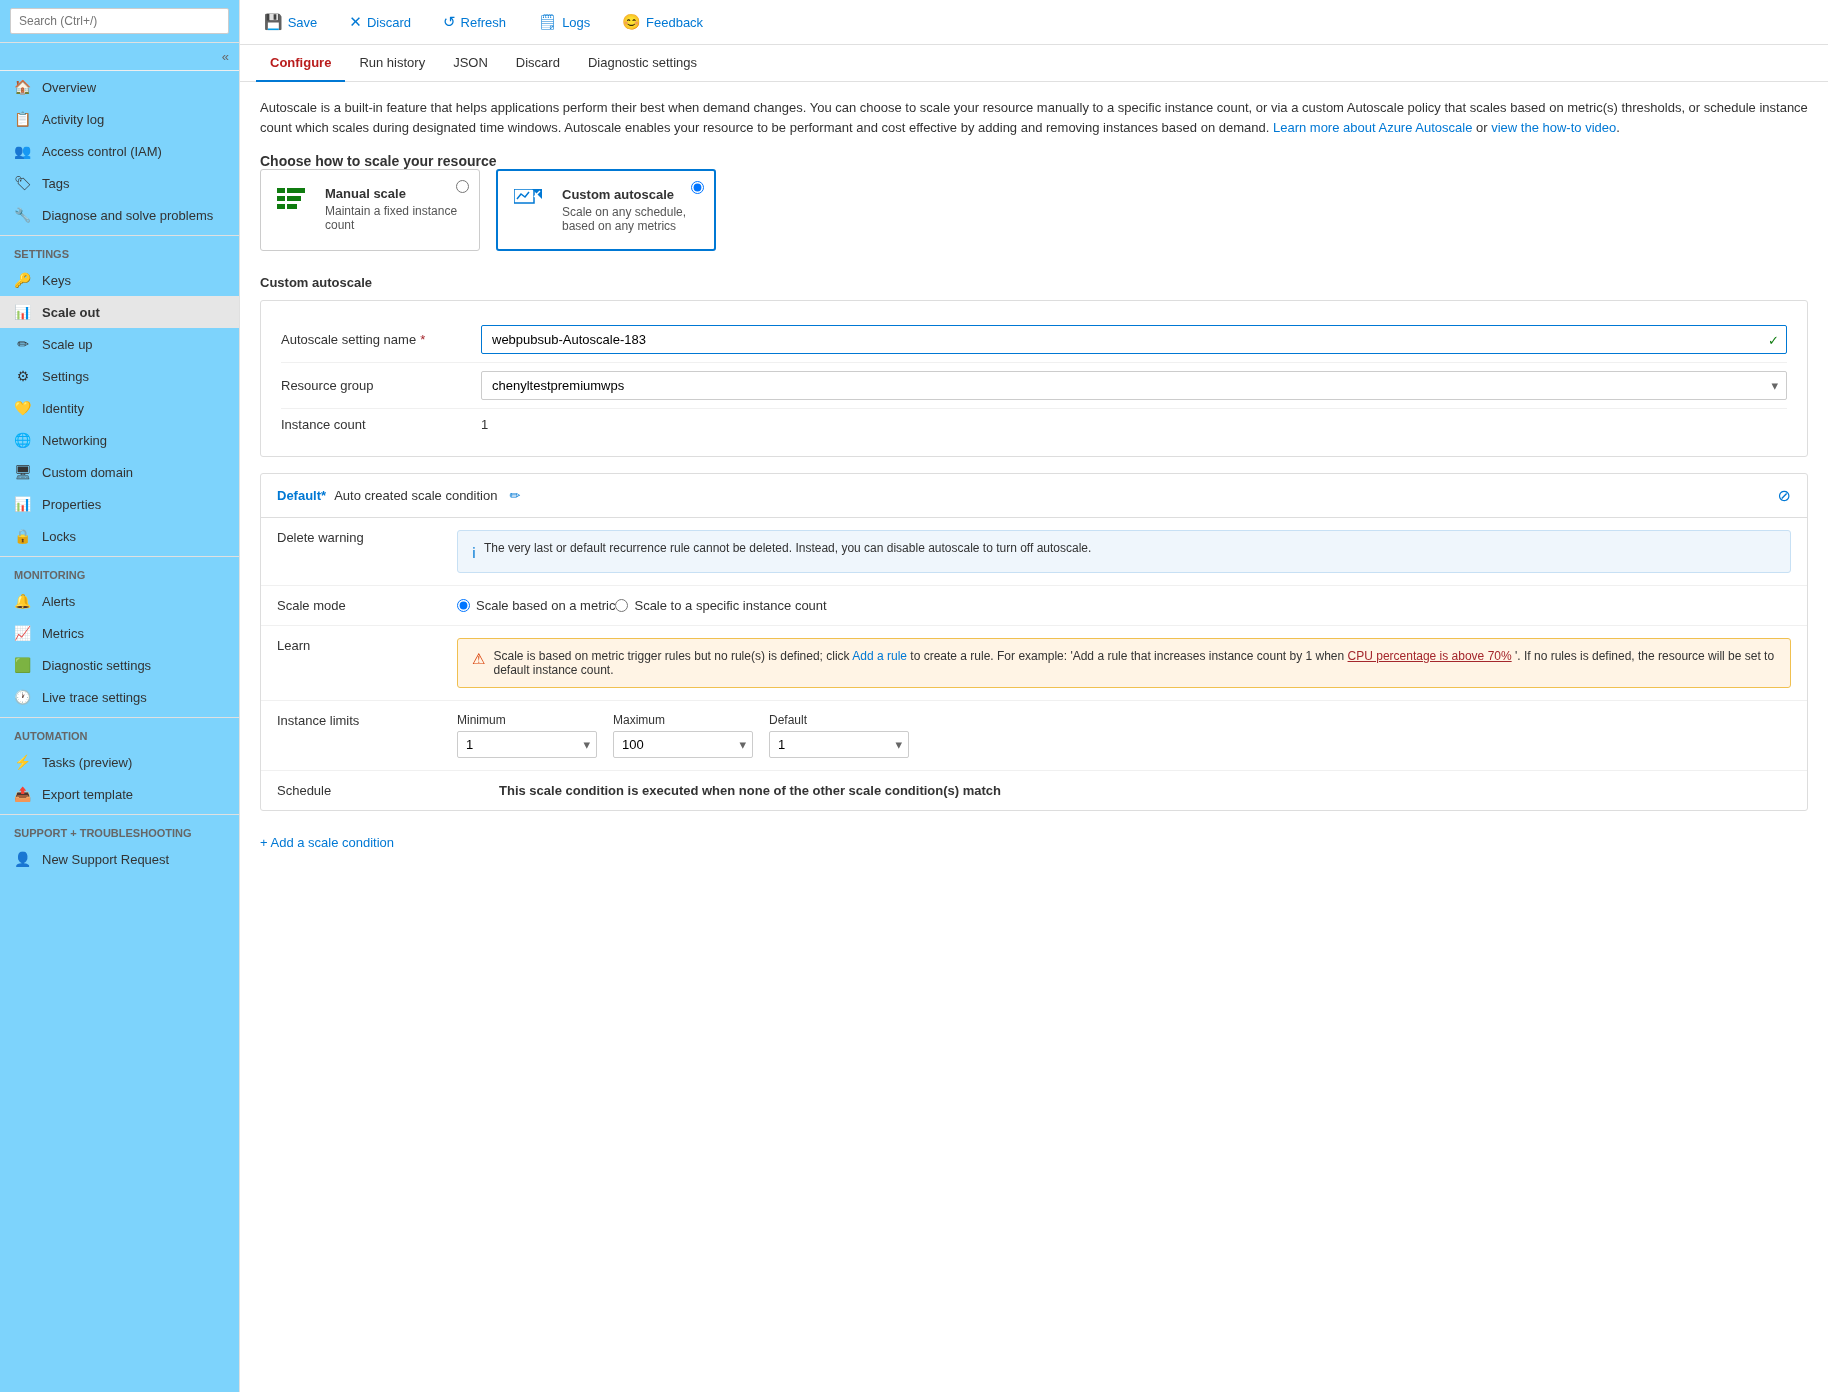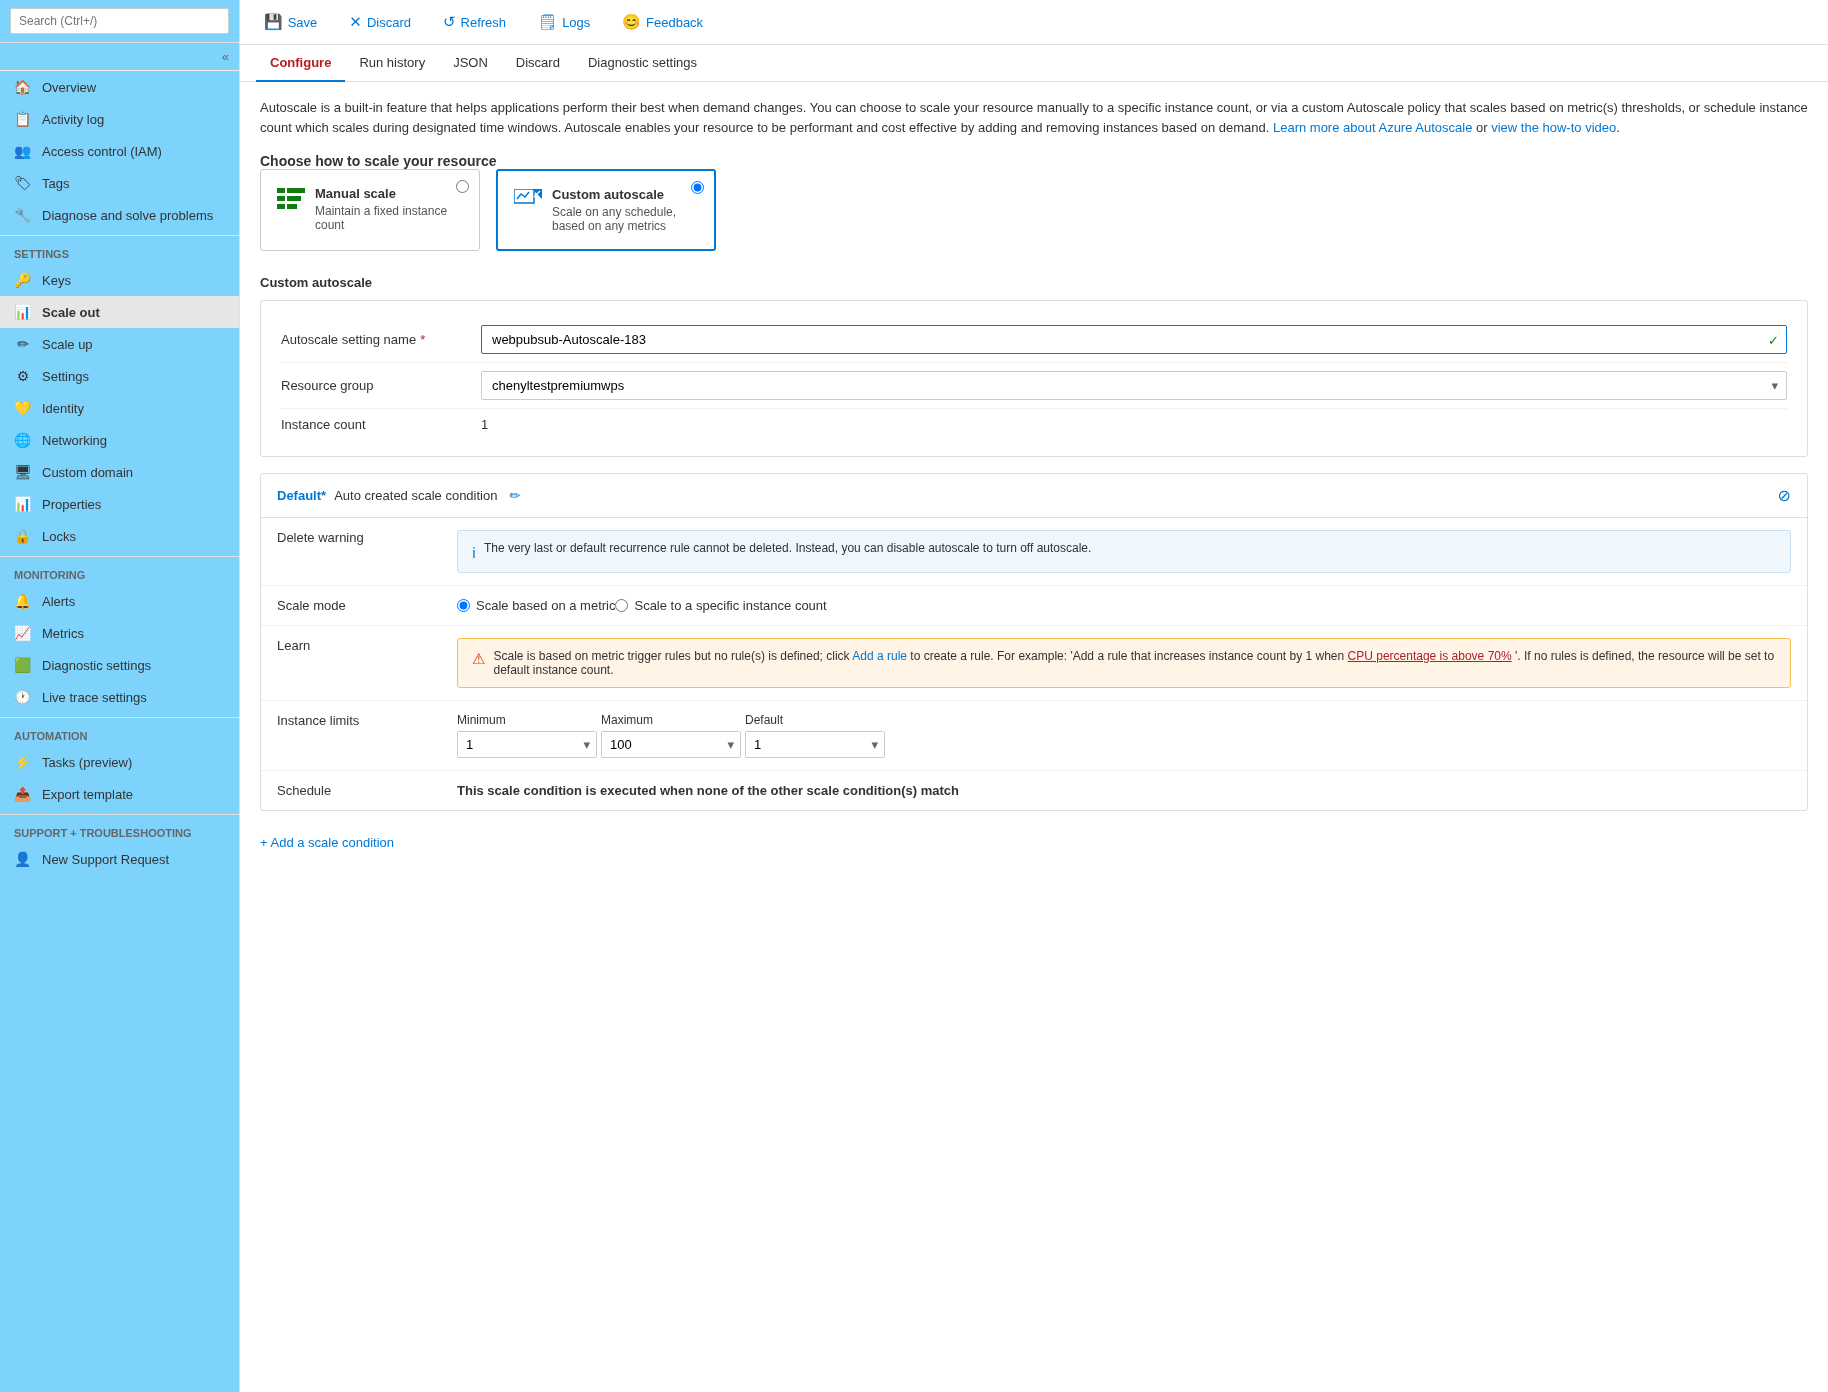--- a/index.html
+++ b/index.html
@@ -35,21 +35,21 @@
     
     .page-content { padding: 16px 20px; }
 
     .description { font-size: 13px; color: #333; line-height: 1.5; margin-bottom: 16px; }
     .description a { color: #0078d4; text-decoration: none; }
 
     .section-title { font-size: 14px; font-weight: 600; }
 
     
     .scale-options { display: flex; gap: 16px; margin-bottom: 24px; }
-    .scale-option { border: 1px solid #ccc; border-radius: 3px; padding: 16px; width: 220px; cursor: pointer; display: flex; align-items: flex-start; gap: 10px; position: relative; }
+    .scale-option { border: 1px solid #ccc; border-radius: 3px; padding: 16px; width: 220px; cursor: pointer; display: flex; align-items: flex-start; gap: 20px; position: relative; }
     .scale-option.selected { border: 2px solid #0078d4; }
     .scale-option .radio { position: absolute; top: 10px; right: 10px; }
     .scale-option .opt-icon { font-size: 22px; color: #0078d4; flex-shrink: 0; margin-top: 2px; }
     .scale-option .opt-title { font-weight: 600; font-size: 13px; }
     .scale-option .opt-desc { font-size: 12px; color: #555; margin-top: 3px; }
 
     
     .autoscale-section { font-size: 13px; font-weight: 600; margin-bottom: 10px; color: #333; }
     .form-box { border: 1px solid #ddd; border-radius: 3px; padding: 16px 20px; margin-bottom: 16px; }
     .form-row { display: flex; align-items: center; padding: 8px 0; border-bottom: 1px solid #f0f0f0; }
@@ -68,37 +68,37 @@
     .condition-box { border: 1px solid #ddd; border-radius: 3px; margin-bottom: 16px; }
     .condition-header { display: flex; align-items: center; padding: 12px 16px; border-bottom: 1px solid #ddd; gap: 8px; }
     .condition-header .default-label { color: #0078d4; font-weight: 700; font-size: 13px; }
     .condition-header .cond-title { font-size: 13px; color: #333; }
     .condition-header .edit-icon { color: #0078d4; cursor: pointer; margin-left: 4px; }
     .condition-header .spacer { flex: 1; }
     .condition-header .disable-icon { color: #0078d4; cursor: pointer; font-size: 16px; }
 
     .condition-body { padding: 0; }
     .cond-row { display: flex; align-items: flex-start; padding: 12px 16px; border-bottom: 1px solid #f0f0f0; }
-    .cond-row:last-child { border-bottom: none; }
+    .cond-row:last-child { border-bottom: none; gap: 42px; }
     .cond-label { width: 180px; font-size: 13px; color: #333; flex-shrink: 0; }
     .cond-content { flex: 1; }
 
     .info-box { background: #eff6fc; border: 1px solid #c7e0f4; border-radius: 3px; padding: 10px 14px; display: flex; align-items: flex-start; gap: 8px; font-size: 12px; color: #333; }
     .info-box .info-icon { color: #0078d4; font-size: 15px; flex-shrink: 0; margin-top: 1px; }
 
     .radio-group { display: flex; align-items: center; }
     .radio-item { display: flex; align-items: center; gap: 6px; cursor: pointer; }
     .radio-item input[type=radio] { cursor: pointer; }
 
     .warning-box { background: #fff4e5; border: 1px solid #f0c050; border-radius: 3px; padding: 10px 14px; display: flex; align-items: flex-start; gap: 8px; font-size: 12px; color: #333; }
     .warning-box .warn-icon { color: #d83b01; font-size: 15px; flex-shrink: 0; margin-top: 1px; }
     .warning-box a { color: #0078d4; text-decoration: none; }
     .warning-box .highlight { color: #a4262c; text-decoration: underline; }
 
-    .instance-limits { display: flex; gap: 4px; }
+    .instance-limits { display: flex; gap: 16px; }
     .limit-group { display: flex; flex-direction: column; gap: 4px; }
     .limit-label { font-size: 12px; color: #333; }
     .limit-select-wrap { position: relative; display: flex; align-items: center; border: 1px solid #ccc; border-radius: 2px; background: #fff; width: 140px; }
     .limit-select { width: 100%; padding: 5px 28px 5px 8px; border: none; background: transparent; font-size: 13px; appearance: none; cursor: pointer; }
     .limit-select-arrow { position: absolute; right: 6px; color: #666; pointer-events: none; }
 
     .schedule-text { font-size: 13px; font-weight: 700; color: #333; }
 
     .add-condition { color: #0078d4; font-size: 13px; cursor: pointer; padding: 8px 0; }
 

